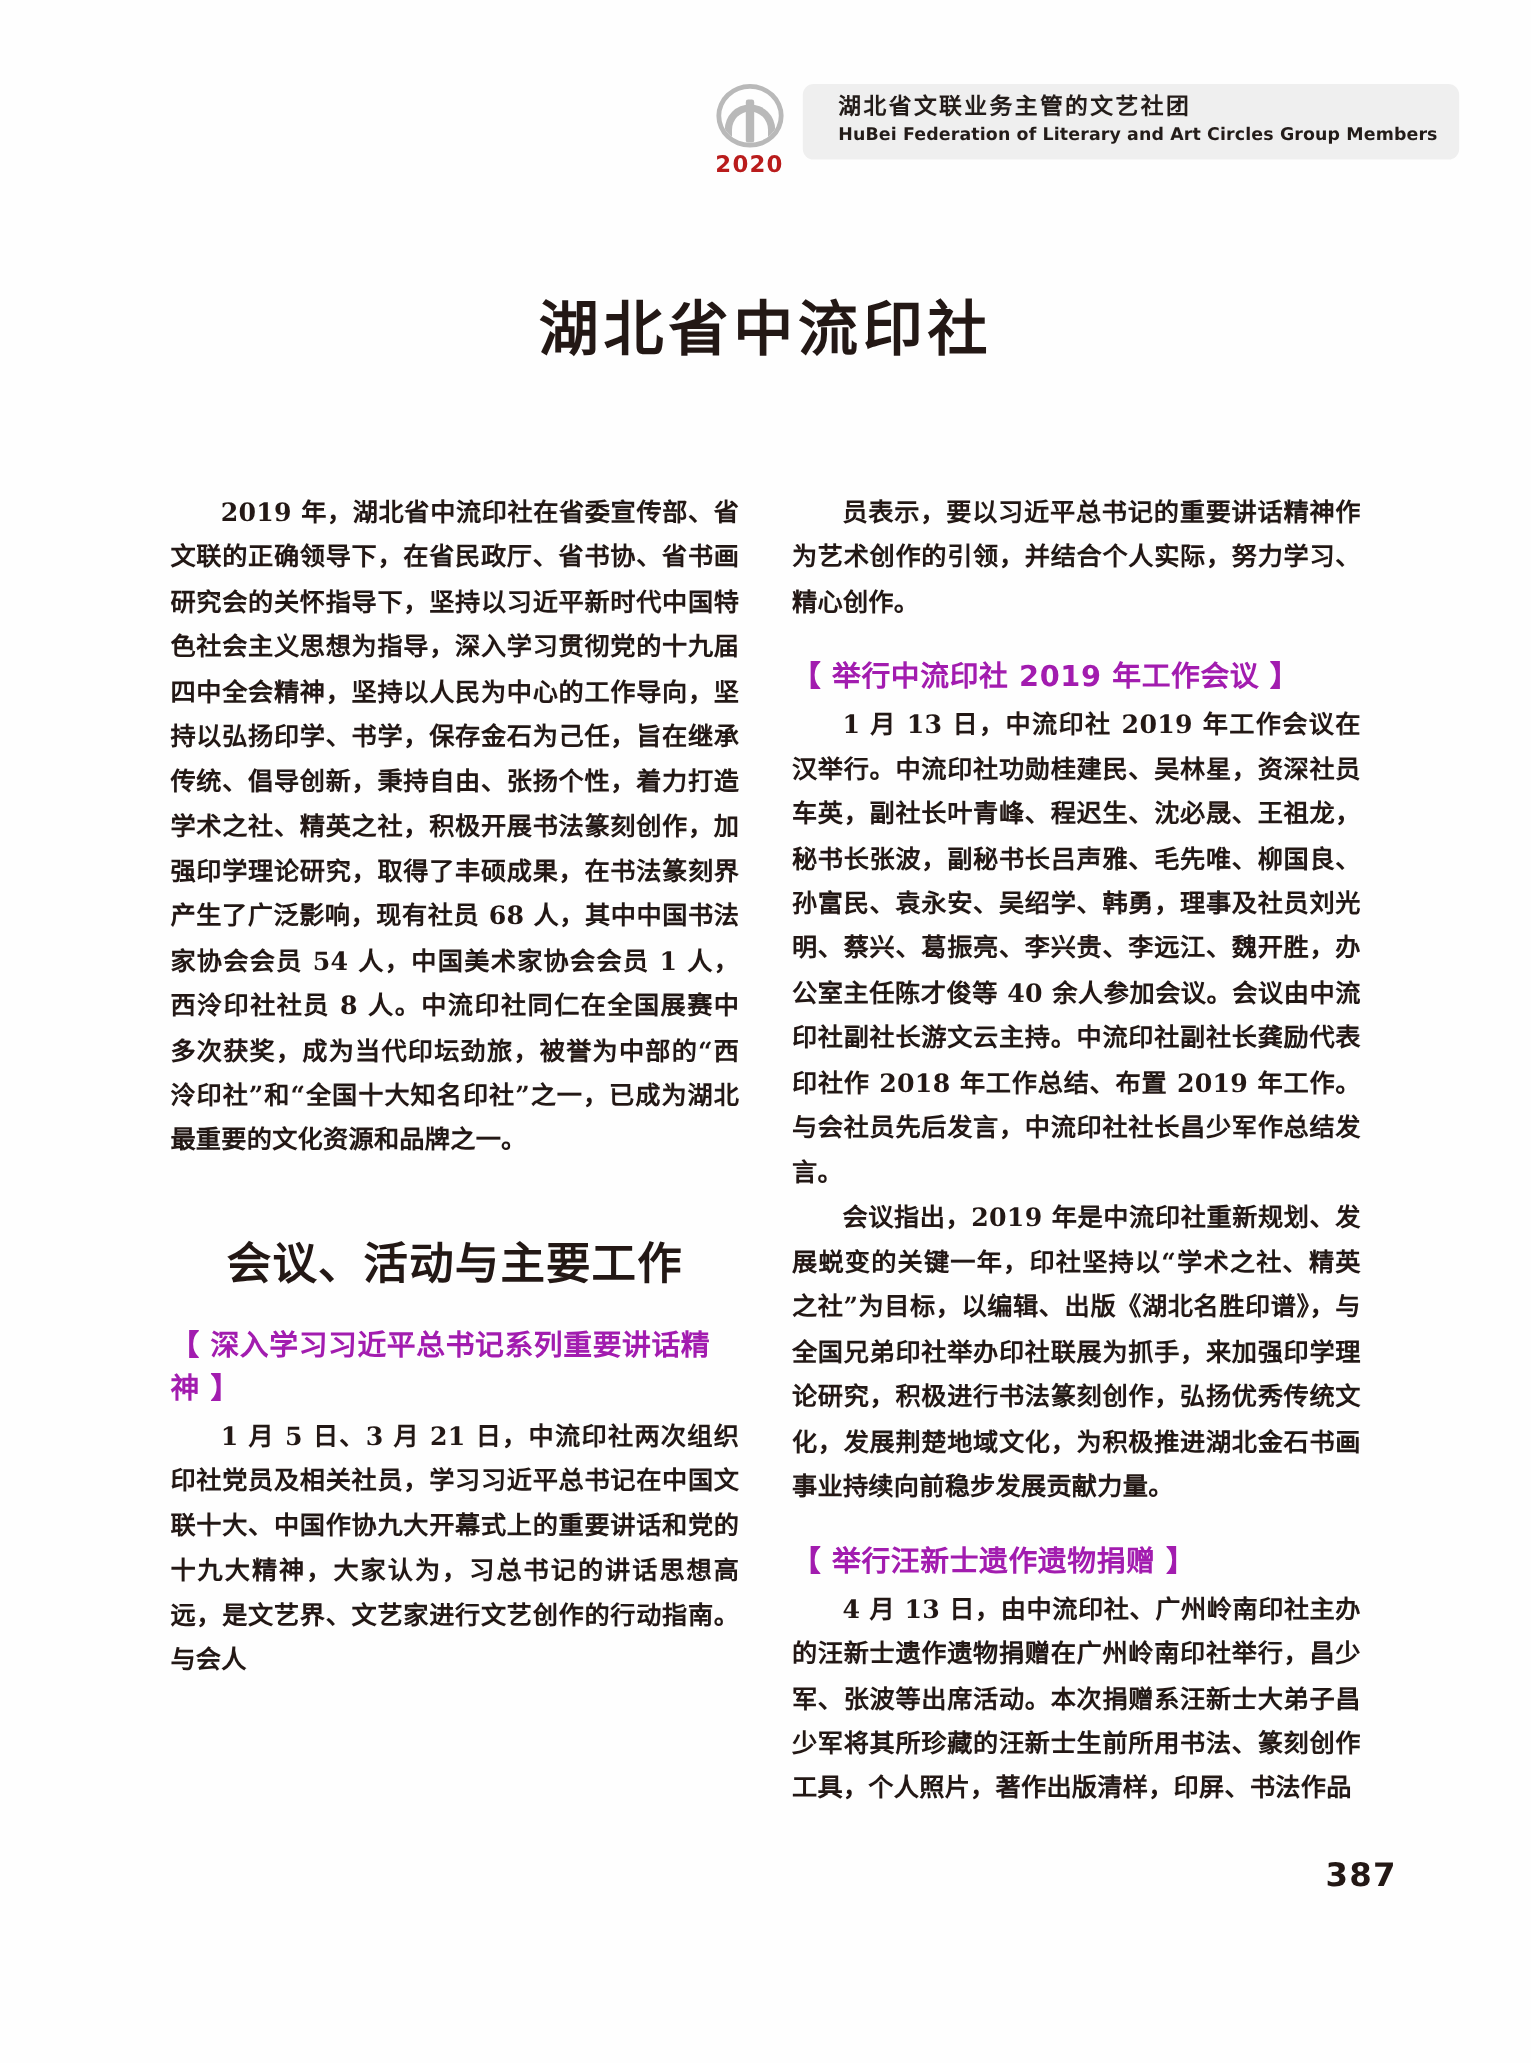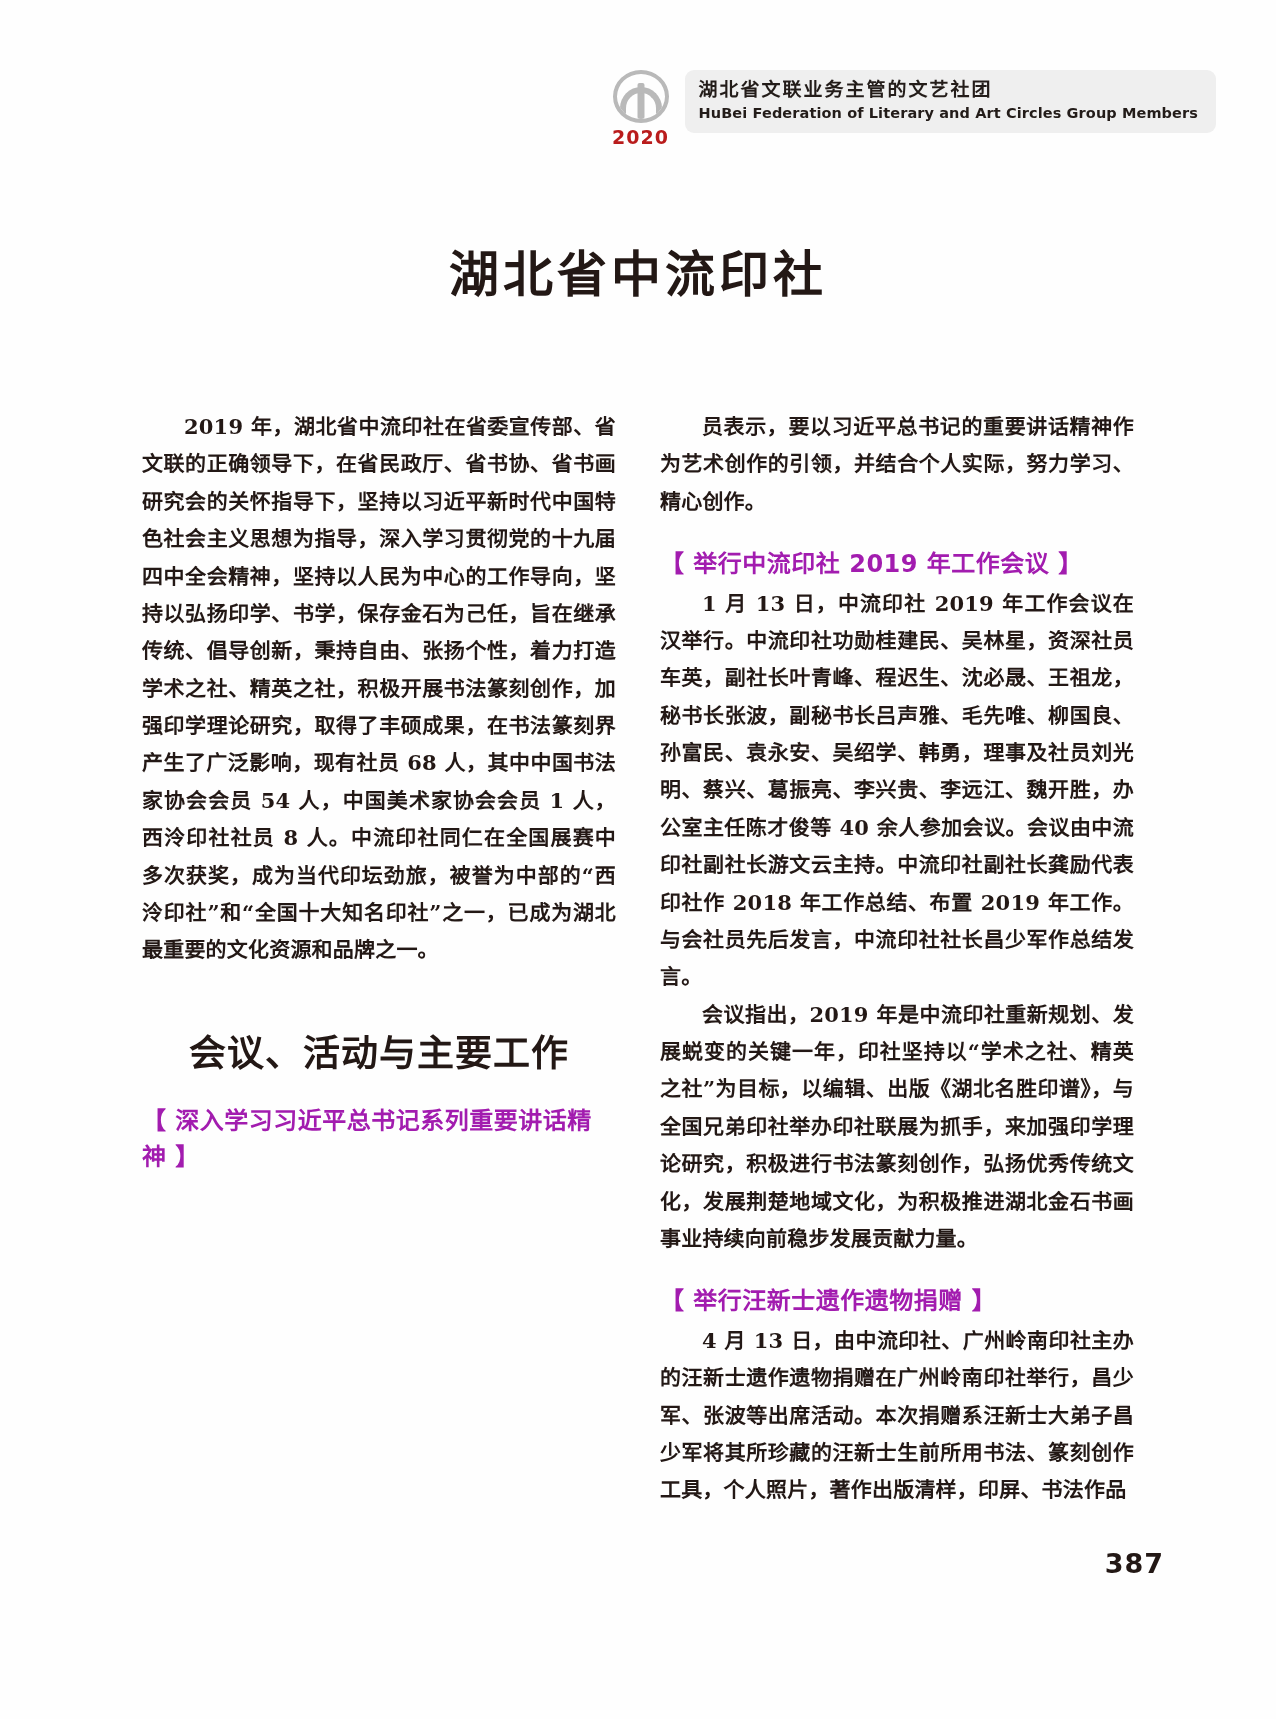--- a/index.html
+++ b/index.html
@@ -79,21 +79,21 @@
     font-family: "DejaVu Sans", "Liberation Sans", sans-serif;
     font-weight: 700;
     font-size: 19px;
     letter-spacing: 1px;
     color: #b91c1c;
     margin-top: 3px;
   }
   .runhead-band {
     background: #efefef;
     border-radius: 9px;
-    padding: 9px 18px 10px 14px;
+    padding: 9px 18px 10px 30px;
     min-width: 400px;
     box-sizing: border-box;
   }
   .runhead-cn {
     font-family: "DejaVu Sans", "Liberation Sans", sans-serif;
     font-weight: 700;
     font-size: 19px;
     letter-spacing: 2px;
     color: #231c19;
     line-height: 1.15;
@@ -209,20 +209,21 @@
   <h1 class="page-title">湖北省中流印社</h1>
 
   <div class="columns">
 
     <div class="col">
       <p class="body">2019 年，湖北省中流印社在省委宣传部、省文联的正确领导下，在省民政厅、省书协、省书画研究会的关怀指导下，坚持以习近平新时代中国特色社会主义思想为指导，深入学习贯彻党的十九届四中全会精神，坚持以人民为中心的工作导向，坚持以弘扬印学、书学，保存金石为己任，旨在继承传统、倡导创新，秉持自由、张扬个性，着力打造学术之社、精英之社，积极开展书法篆刻创作，加强印学理论研究，取得了丰硕成果，在书法篆刻界产生了广泛影响，现有社员 68 人，其中中国书法家协会会员 54 人，中国美术家协会会员 1 人，西泠印社社员 8 人。中流印社同仁在全国展赛中多次获奖，成为当代印坛劲旅，被誉为中部的“西泠印社”和“全国十大知名印社”之一，已成为湖北最重要的文化资源和品牌之一。</p>
 
       <h2 class="section-title major">会议、活动与主要工作</h2>
 
       <h3 class="sub-title">【 深入学习习近平总书记系列重要讲话精神 】</h3>
+      <p class="body">1 月 5 日、3 月 21 日，中流印社两次组织印社党员及相关社员，学习习近平总书记在中国文联十大、中国作协九大开幕式上的重要讲话和党的十九大精神，大家认为，习总书记的讲话思想高远，是文艺界、文艺家进行文艺创作的行动指南。与会人</p>
     </div>
 
     <div class="col">
       <p class="body">员表示，要以习近平总书记的重要讲话精神作为艺术创作的引领，并结合个人实际，努力学习、精心创作。</p>
 
       <h3 class="sub-title tight">【 举行中流印社 2019 年工作会议 】</h3>
       <p class="body">1 月 13 日，中流印社 2019 年工作会议在汉举行。中流印社功勋桂建民、吴林星，资深社员车英，副社长叶青峰、程迟生、沈必晟、王祖龙，秘书长张波，副秘书长吕声雅、毛先唯、柳国良、孙富民、袁永安、吴绍学、韩勇，理事及社员刘光明、蔡兴、葛振亮、李兴贵、李远江、魏开胜，办公室主任陈才俊等 40 余人参加会议。会议由中流印社副社长游文云主持。中流印社副社长龚励代表印社作 2018 年工作总结、布置 2019 年工作。与会社员先后发言，中流印社社长昌少军作总结发言。</p>
       <p class="body">会议指出，2019 年是中流印社重新规划、发展蜕变的关键一年，印社坚持以“学术之社、精英之社”为目标，以编辑、出版《湖北名胜印谱》，与全国兄弟印社举办印社联展为抓手，来加强印学理论研究，积极进行书法篆刻创作，弘扬优秀传统文化，发展荆楚地域文化，为积极推进湖北金石书画事业持续向前稳步发展贡献力量。</p>
 
       <h3 class="sub-title tight">【 举行汪新士遗作遗物捐赠 】</h3>

